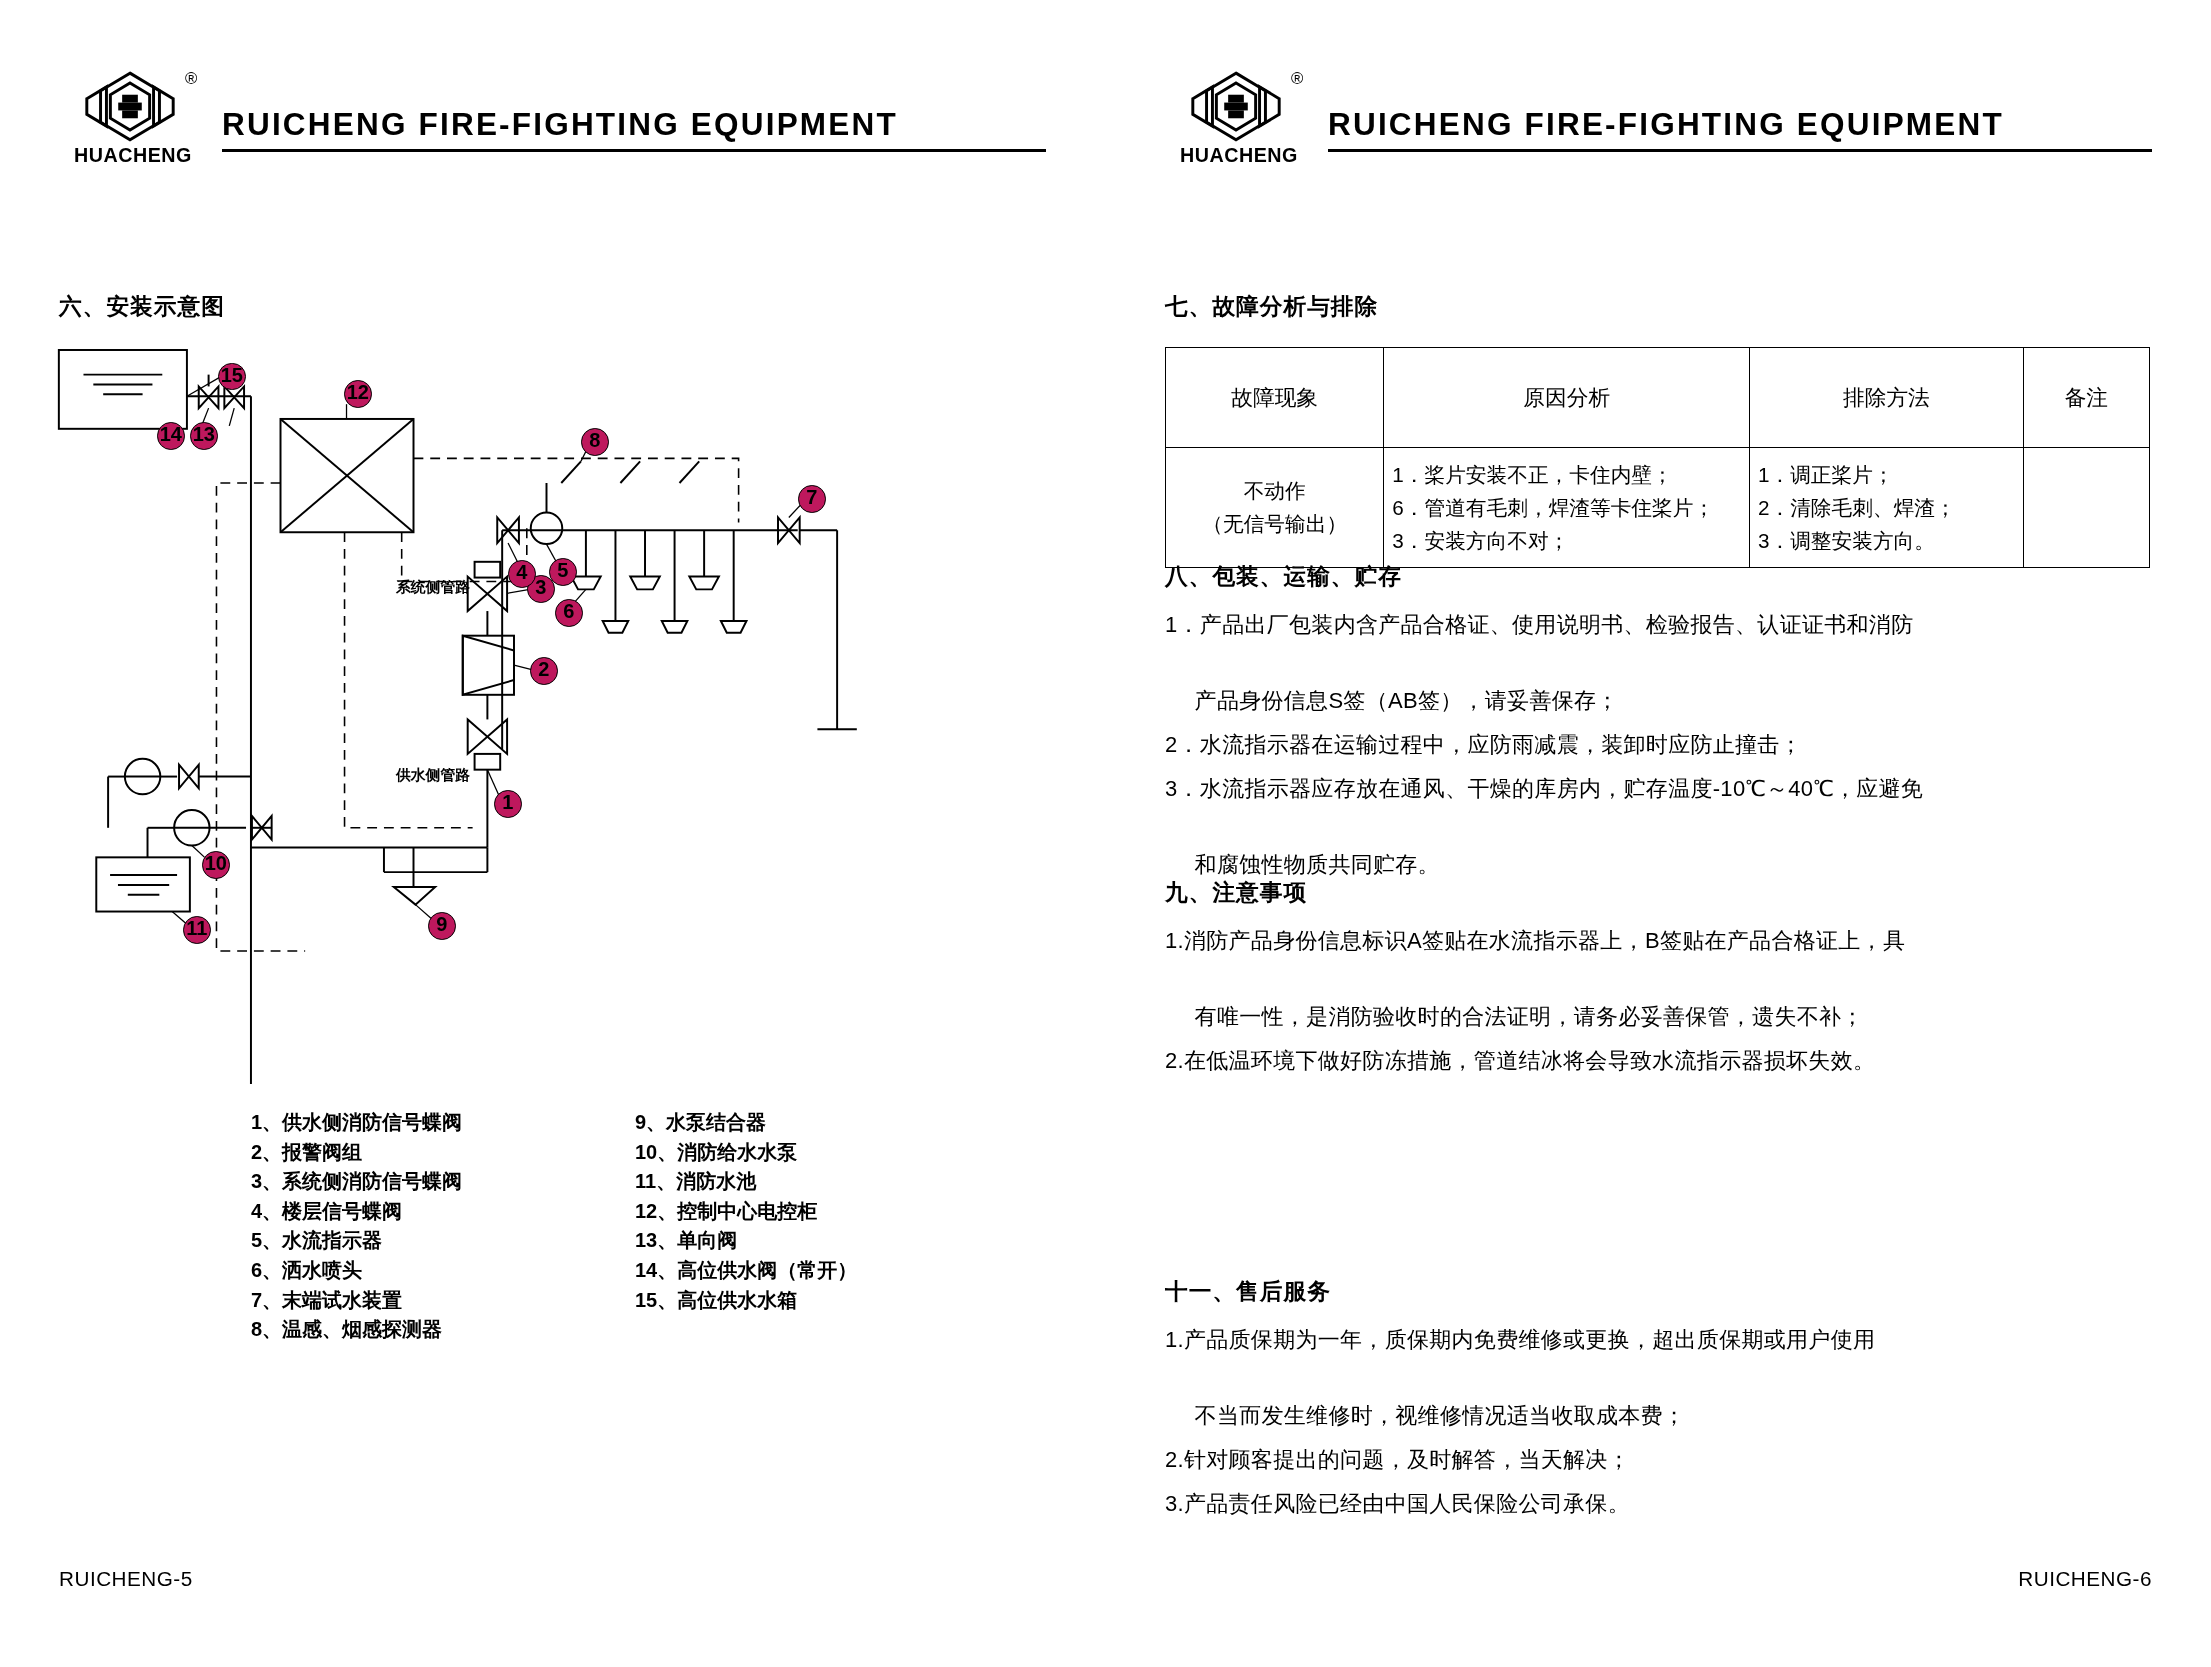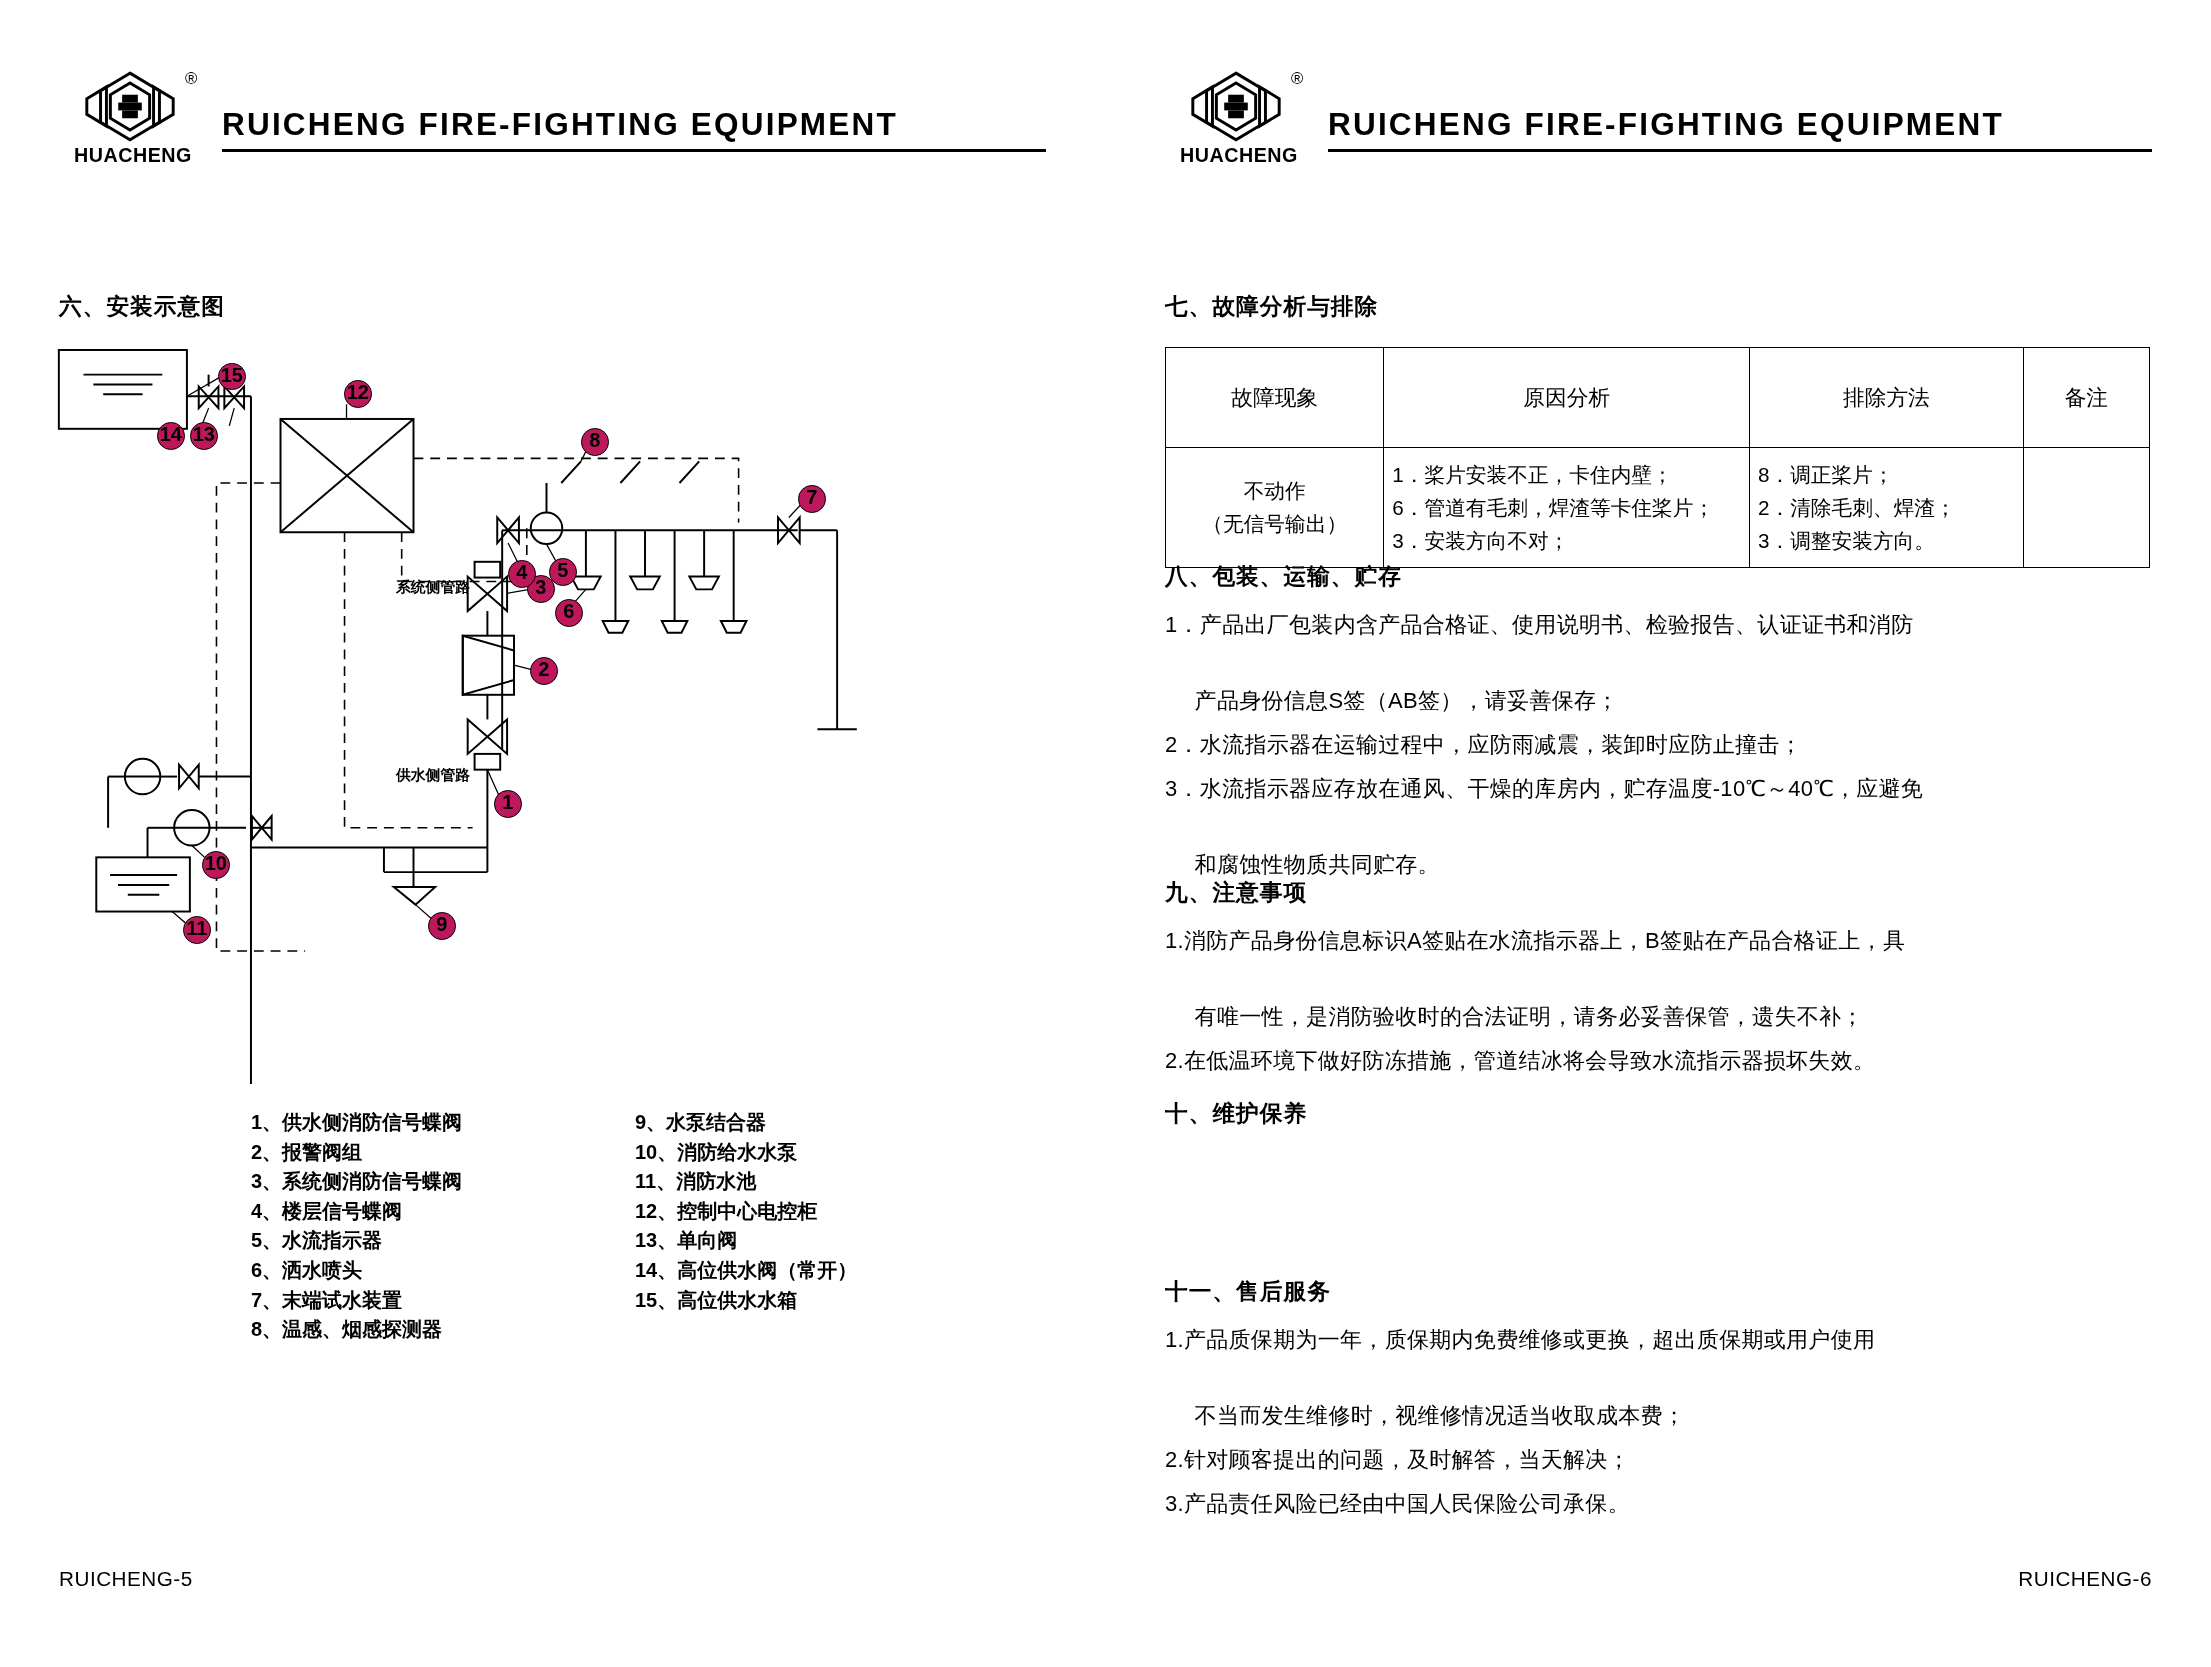--- a/index.html
+++ b/index.html
@@ -432,21 +432,21 @@
           <td class="c-phen">
             <div>不动作</div>
             <div>（无信号输出）</div>
           </td>
           <td class="c-list">
             <div>1．桨片安装不正，卡住内壁；</div>
             <div>6．管道有毛刺，焊渣等卡住桨片；</div>
             <div>3．安装方向不对；</div>
           </td>
           <td class="c-list">
-            <div>8．调正桨片；</div>
+            <div>1．调正桨片；</div>
             <div>2．清除毛刺、焊渣；</div>
             <div>3．调整安装方向。</div>
           </td>
           <td class="c-phen"></td>
         </tr>
       </tbody>
     </table>
   </div>
 
   <div class="rblock" style="top:561px;">
@@ -473,21 +473,20 @@
         <span>1.消防产品身份信息标识A签贴在水流指示器上，B签贴在产品合格证上，具</span>
         <span class="cont">有唯一性，是消防验收时的合法证明，请务必妥善保管，遗失不补；</span>
       </p>
       <p class="para">
         <span>2.在低温环境下做好防冻措施，管道结冰将会导致水流指示器损坏失效。</span>
       </p>
     </div>
   </div>
 
   <div class="rblock" style="top:1098px;">
-    <div class="sec-title">十、维护保养</div>
   </div>
 
   <div class="rblock" style="top:1276px;">
     <div class="sec-title">十一、售后服务</div>
     <div class="body-text" style="margin-top:11.8px;">
       <p class="para">
         <span>1.产品质保期为一年，质保期内免费维修或更换，超出质保期或用户使用</span>
         <span class="cont">不当而发生维修时，视维修情况适当收取成本费；</span>
       </p>
       <p class="para">

